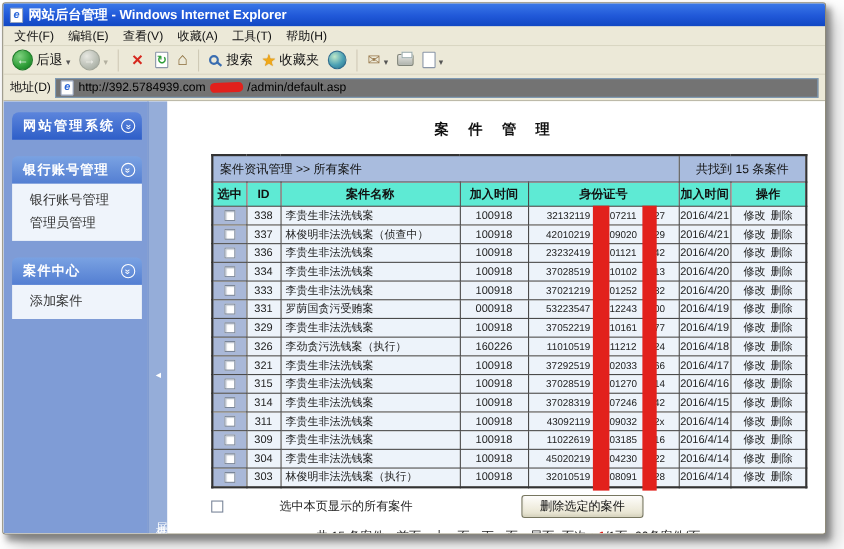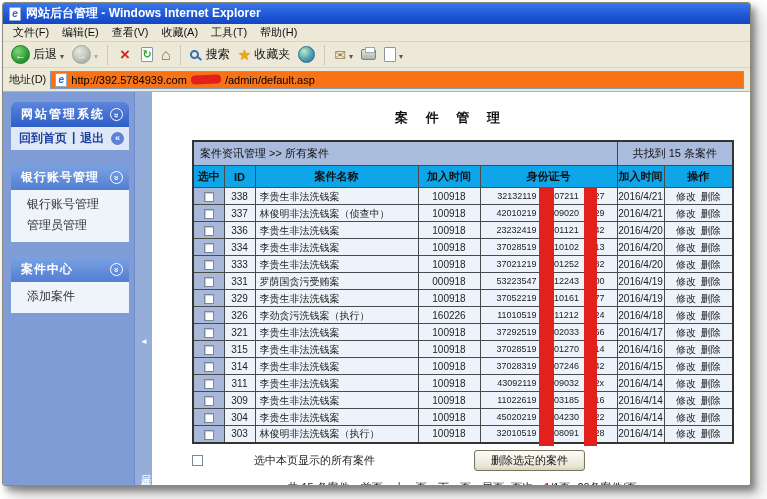--- a/index.html
+++ b/index.html
@@ -46,21 +46,21 @@
   .star::after { content:"\2605"; color:#f0a818; font-size:15px; text-shadow:0 0 1px #b97708; }
   .hist { width:17px; height:17px; border-radius:50%; border:1px solid #2f6d8e;
     background:radial-gradient(circle at 35% 30%,#bfe8c8,#4aa0b4 55%,#2a6f88); }
   .mail-i::after { content:"\2709"; font-size:14px; color:#9a7b4f; }
   .printer { width:15px; height:11px; background:linear-gradient(#e8e8e4,#aeb2ac); border:1px solid #7e8278;
     border-radius:2px; position:relative; }
   .printer::before { content:""; position:absolute; left:3px; top:-3px; width:8px; height:4px; background:#fff; border:1px solid #9aa; }
   
   .addressbar { height:24px; flex:0 0 24px; background:#ece9d8; border-bottom:1px solid #b9b5a5;
     display:flex; align-items:center; gap:4px; padding:0 6px; font-size:11px; color:#111; }
-  .addr-input { flex:1; height:18px; background:#f97316; border:1px solid #7f9db9;
+  .addr-input { flex:1; height:18px; background:#737373; border:1px solid #7f9db9;
     display:flex; align-items:center; gap:4px; padding:0 4px; font-size:11px; color:#000; }
   .redact-blob { display:inline-block; width:30px; height:9px; background:#e2211c; border-radius:4px; transform:rotate(-2deg); }
   
   .content { flex:1; display:flex; background:#fff; overflow:hidden; }
   .sidebar { width:131px; flex:0 0 131px; background:#7f9cd6; padding-top:10px; }
   .panel { margin:0 5px 0 8px; }
   .sys-header,.section-header { color:#fff; font-weight:bold; font-size:12px; letter-spacing:2px;
     display:flex; align-items:center; justify-content:space-between; padding:4px 6px 4px 10px;
     background:linear-gradient(#5c85dc,#2e5ec8); border-radius:6px 6px 0 0; }
   .section-header { background:linear-gradient(#7aa2e2,#537ed2); margin-top:15px; border-radius:5px 5px 0 0; letter-spacing:1px; }
@@ -83,21 +83,21 @@
     font-size:11px; letter-spacing:3px; }
   
   .main { flex:1; position:relative; overflow:hidden; }
   .page-title { text-align:center; font-size:13px; font-weight:bold; letter-spacing:7px; color:#111; margin-top:17px; }
   .table-wrap { position:relative; width:542px; margin:13px 0 0 40px; }
   table { border-collapse:collapse; width:542px; table-layout:fixed; }
   td,th { border:1px solid #4a4a4a; overflow:hidden; white-space:nowrap; }
   table { border:2px solid #333; }
   .bar-left  { background:#a9bcde; text-align:left; font-size:11px; font-weight:normal; padding:4px 6px; color:#111; }
   .bar-right { background:#a9bcde; text-align:center; font-size:11px; font-weight:normal; color:#111; }
-  th.colh { background:#0ea5e9; font-size:11px; font-weight:bold; color:#111; height:22px; }
+  th.colh { background:#5eead4; font-size:11px; font-weight:bold; color:#111; height:22px; }
   tbody td { background:#edf3fa; height:17px; text-align:center; font-size:10px; color:#222; line-height:15px; }
   td.c-check { background:#a9b8d8; }
   .cb { display:inline-block; width:10px; height:10px; background:#fff; border:1px solid #7a8699;
     box-shadow:inset 1px 1px 1px #c3c9d2; vertical-align:middle; }
   td.c-name { text-align:left; padding-left:4px; }
   td.c-sid { font-size:9px; letter-spacing:0; }
   .sid-a { display:inline-block; width:46px; text-align:right; }
   .sid-b { display:inline-block; width:30px; text-align:center; margin-left:15px; }
   .sid-c { display:inline-block; width:12px; text-align:left; margin-left:13px; }
   .op { padding:0 1px; }
@@ -190,28 +190,20 @@
     </div>
   </div>
 
   <div class="content">
 
     <div class="sidebar">
       <div class="panel">
         <div class="sys-header">
           <span>网站管理系统</span>
           <span class="coll"></span>
-        </div>
-        <div class="home-row">
-          <span class="home-links">
-            <span>回到首页</span>
-            <span>|</span>
-            <span>退出</span>
-          </span>
-          <span class="coll-blue"></span>
         </div>
       </div>
       <div class="panel">
         <div class="section-header">
           <span>银行账号管理</span>
           <span class="coll"></span>
         </div>
         <div class="section-items">
           <div class="side-item">银行账号管理</div>
           <div class="side-item">管理员管理</div>

